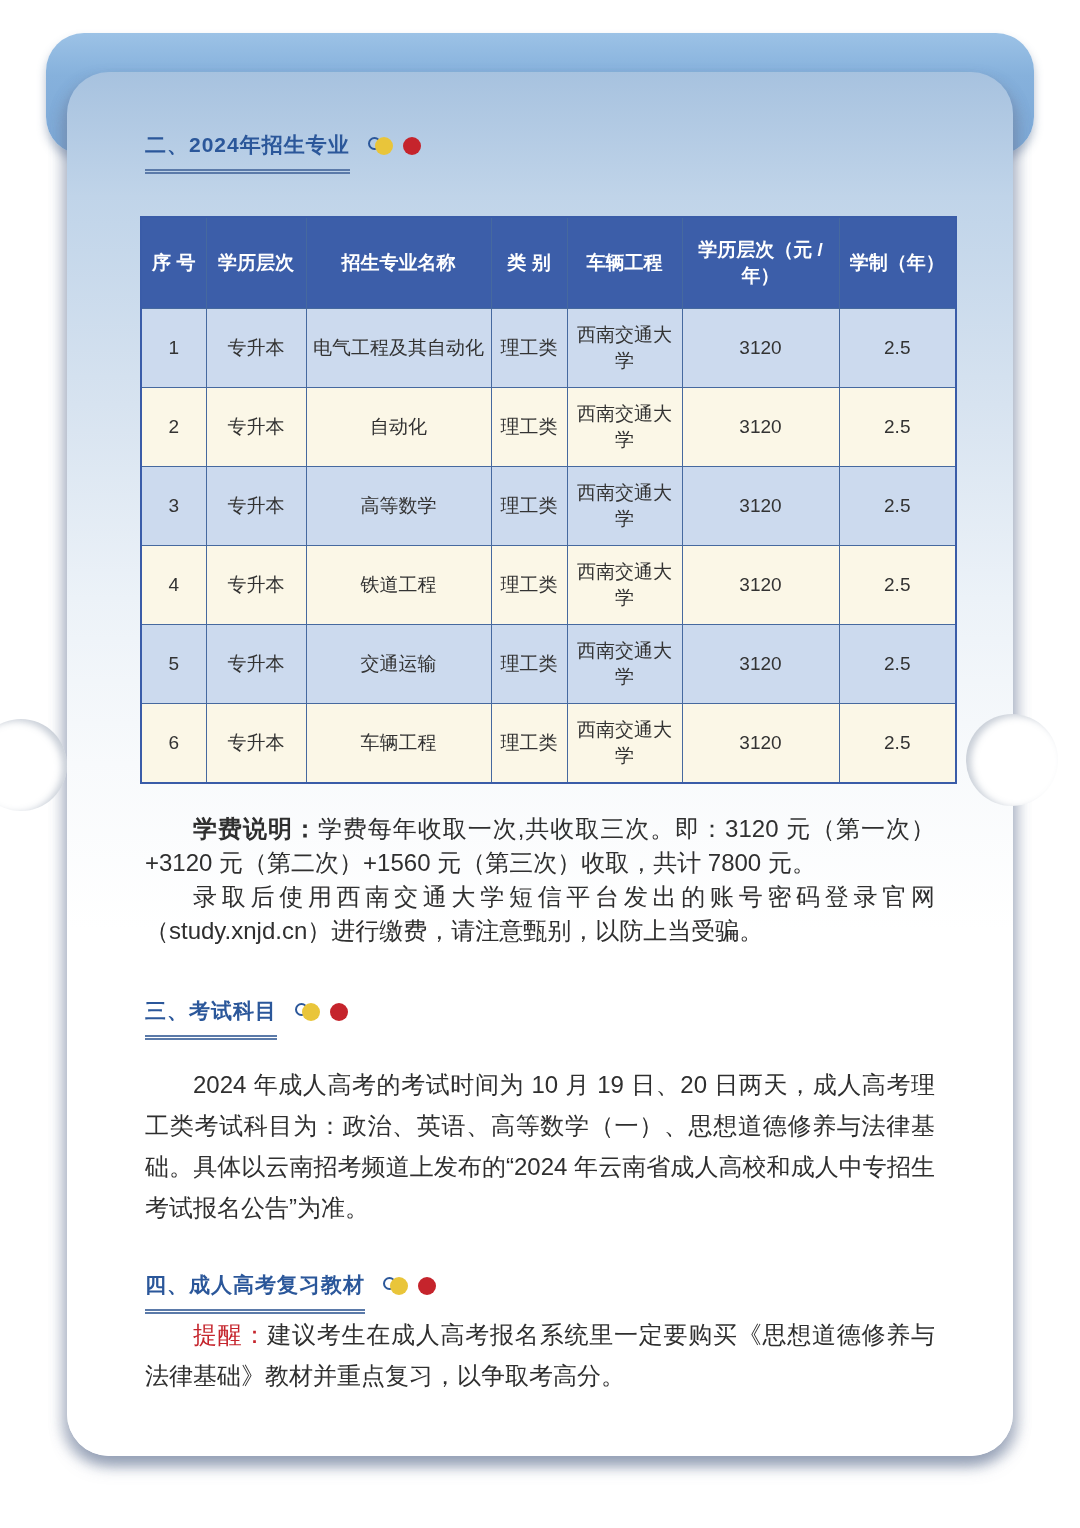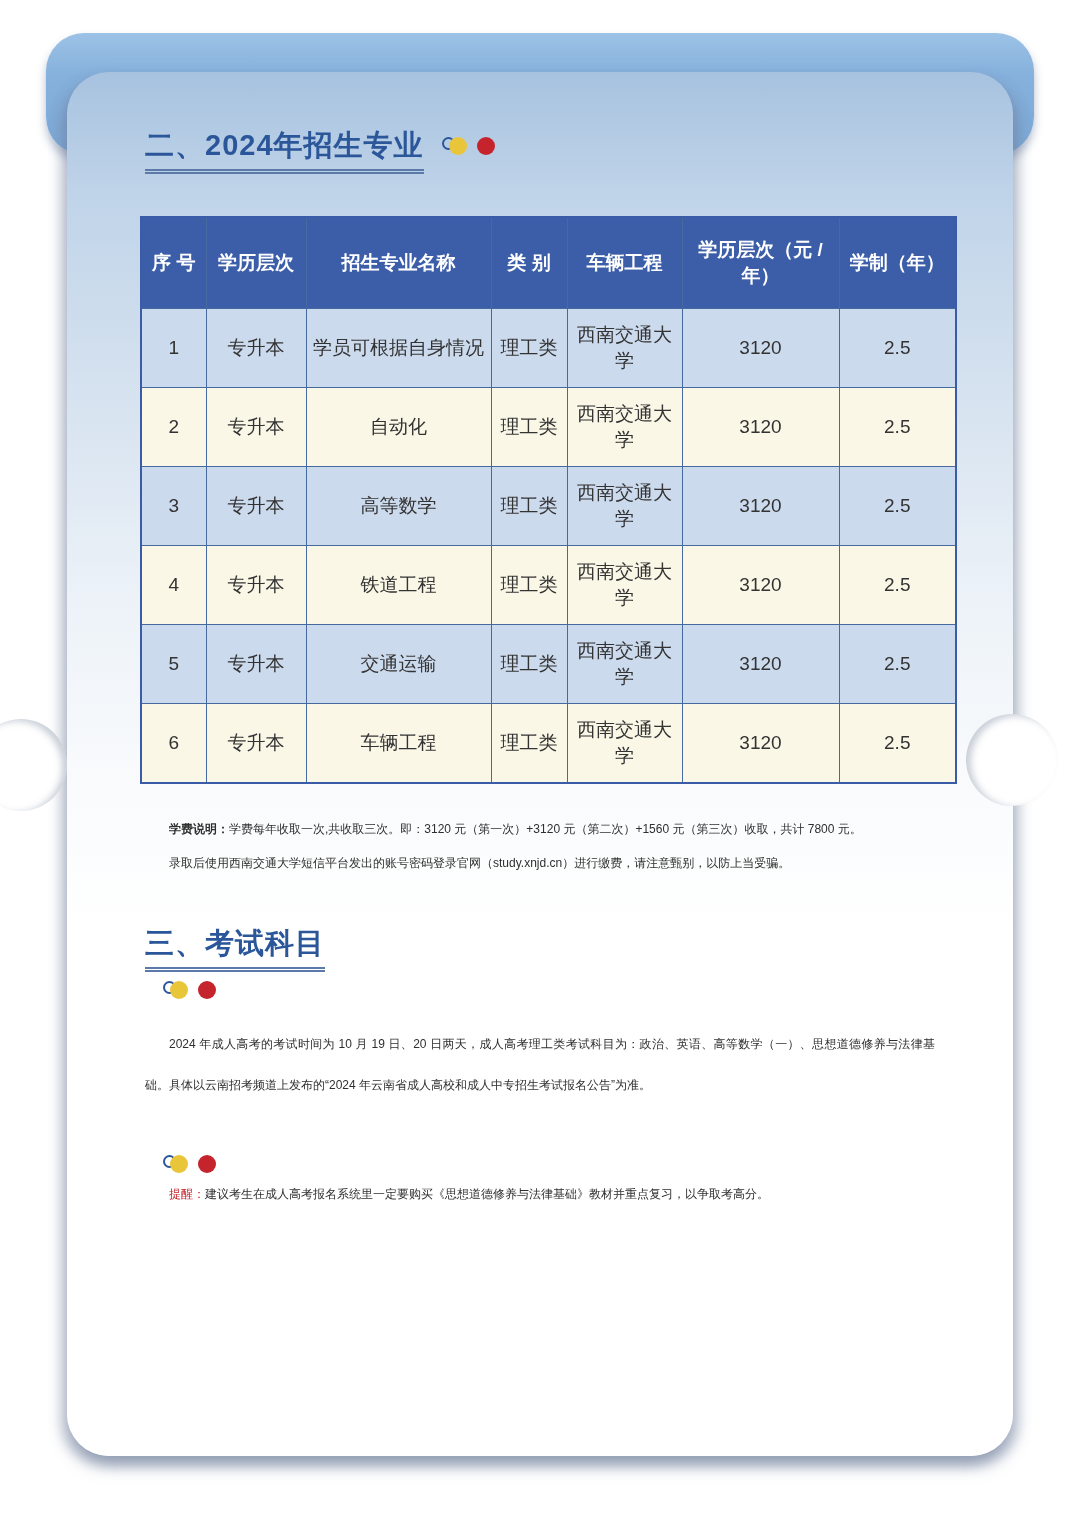--- a/index.html
+++ b/index.html
@@ -48,21 +48,21 @@
     z-index: 5;
   }
   .notch-left  { left: -25px; top: 719px; box-shadow: inset -5px 2px 7px rgba(110,125,150,0.38); }
   .notch-right { left: 966px; top: 714px; box-shadow: inset 5px 2px 7px rgba(110,125,150,0.38); }
 
   
   .section-heading { display: flex; align-items: flex-start; }
   .heading-inner { display: inline-block; }
   .heading-text {
     display: block;
-    font-size: 29px;
+    font-size: 21px;
     font-weight: 700;
     color: #2b579a;
     letter-spacing: 1px;
     line-height: 34px;
   }
   .dbl-underline {
     margin-top: 7px;
     height: 5px;
     border-top: 2px solid #5b7aa9;
     border-bottom: 2px solid #5b7aa9;
@@ -111,32 +111,32 @@
     color: #333333;
     padding: 13px 2px;
     border: 1.5px solid #46699f;
     text-align: center;
   }
   table.enroll tr:nth-child(odd) td  { background: #ccdaee; }
   table.enroll tr:nth-child(even) td { background: #fbf7e7; }
 
   
   .para {
-    font-size: 12px;
+    font-size: 24px;
     color: #2f2f2f;
     text-indent: 2em;
     line-height: 41px;
     text-align: justify;
   }
   .para-tight { line-height: 34px; }
   .bold { font-weight: 700; }
   .red  { color: #c5242c; font-weight: 400; }
 
   .fee-block { margin-top: 28px; }
-  .sec3 { margin-top: 46px; flex-direction: column; }
+  .sec3 { margin-top: 46px; }
   .sec3-para { margin-top: 24px; }
   .sec4 { margin-top: 40px; }
   .sec4-para { margin-top: 22px; }
 </style>
 </head>
 <body>
 
 <div class="page">
 
   <div class="blue-band"></div>
@@ -175,21 +175,21 @@
             <th>类 别</th>
             <th>车辆工程</th>
             <th>学历层次（元 / 年）</th>
             <th>学制（年）</th>
           </tr>
       </thead>
       <tbody>
           <tr>
             <td>1</td>
             <td>专升本</td>
-            <td>学员可根据自身情况</td>
+            <td>电气工程及其自动化</td>
             <td>理工类</td>
             <td>西南交通大学</td>
             <td>3120</td>
             <td>2.5</td>
           </tr>
           <tr>
             <td>2</td>
             <td>专升本</td>
             <td>自动化</td>
             <td>理工类</td>
@@ -251,20 +251,21 @@
           <span class="dot-ring"></span>
           <span class="dot-yellow"></span>
         </span>
         <span class="dot-red"></span>
       </span>
     </div>
     <p class="para sec3-para">2024 年成人高考的考试时间为 10 月 19 日、20 日两天，成人高考理工类考试科目为：政治、英语、高等数学（一）、思想道德修养与法律基础。具体以云南招考频道上发布的“2024 年云南省成人高校和成人中专招生考试报名公告”为准。</p>
 
     <div class="section-heading sec4">
       <div class="heading-inner">
+        <span class="heading-text">四、成人高考复习教材</span>
         <div class="dbl-underline"></div>
       </div>
       <span class="dots">
         <span class="dot-pair">
           <span class="dot-ring"></span>
           <span class="dot-yellow"></span>
         </span>
         <span class="dot-red"></span>
       </span>
     </div>

